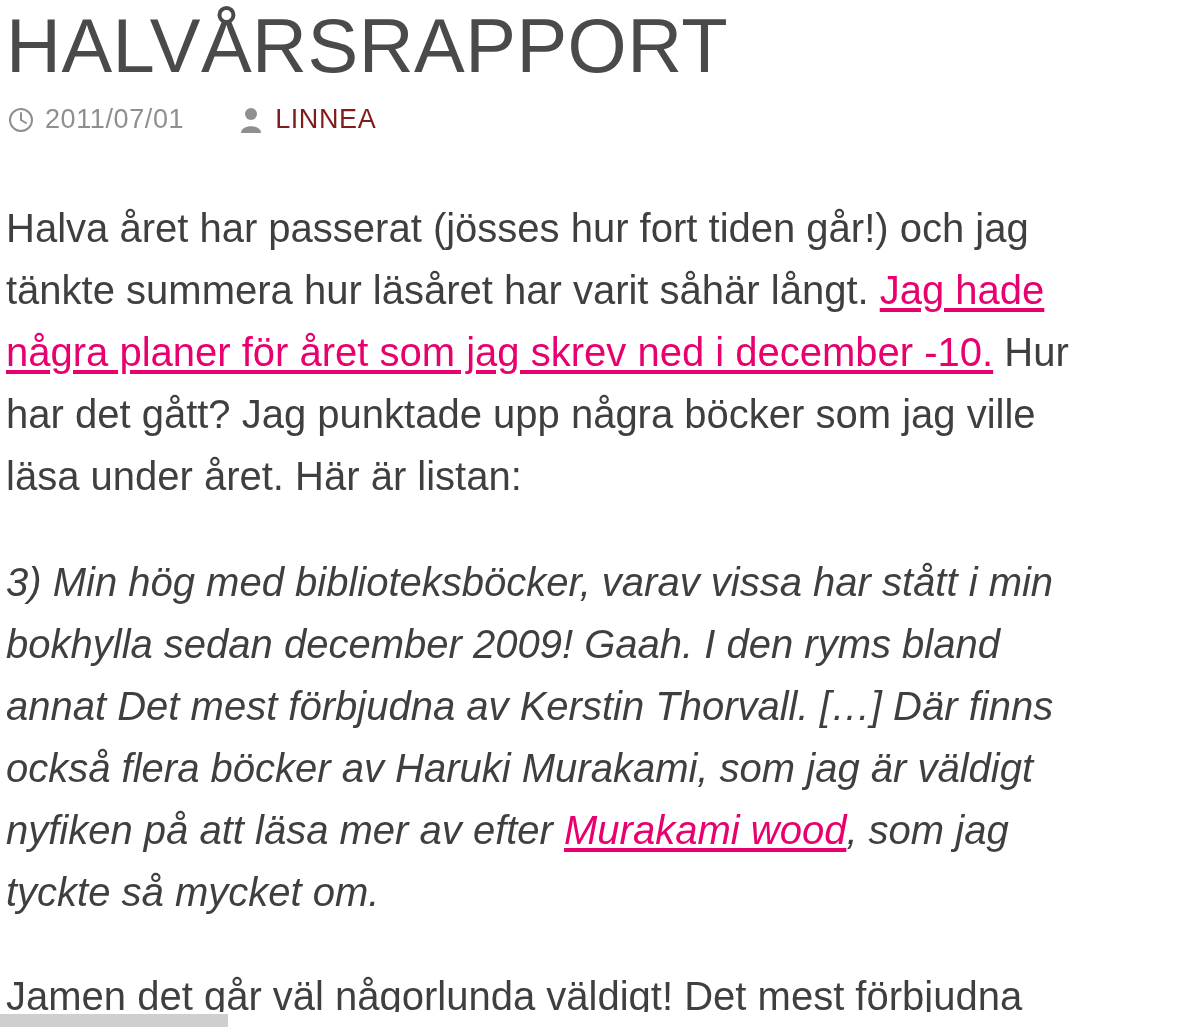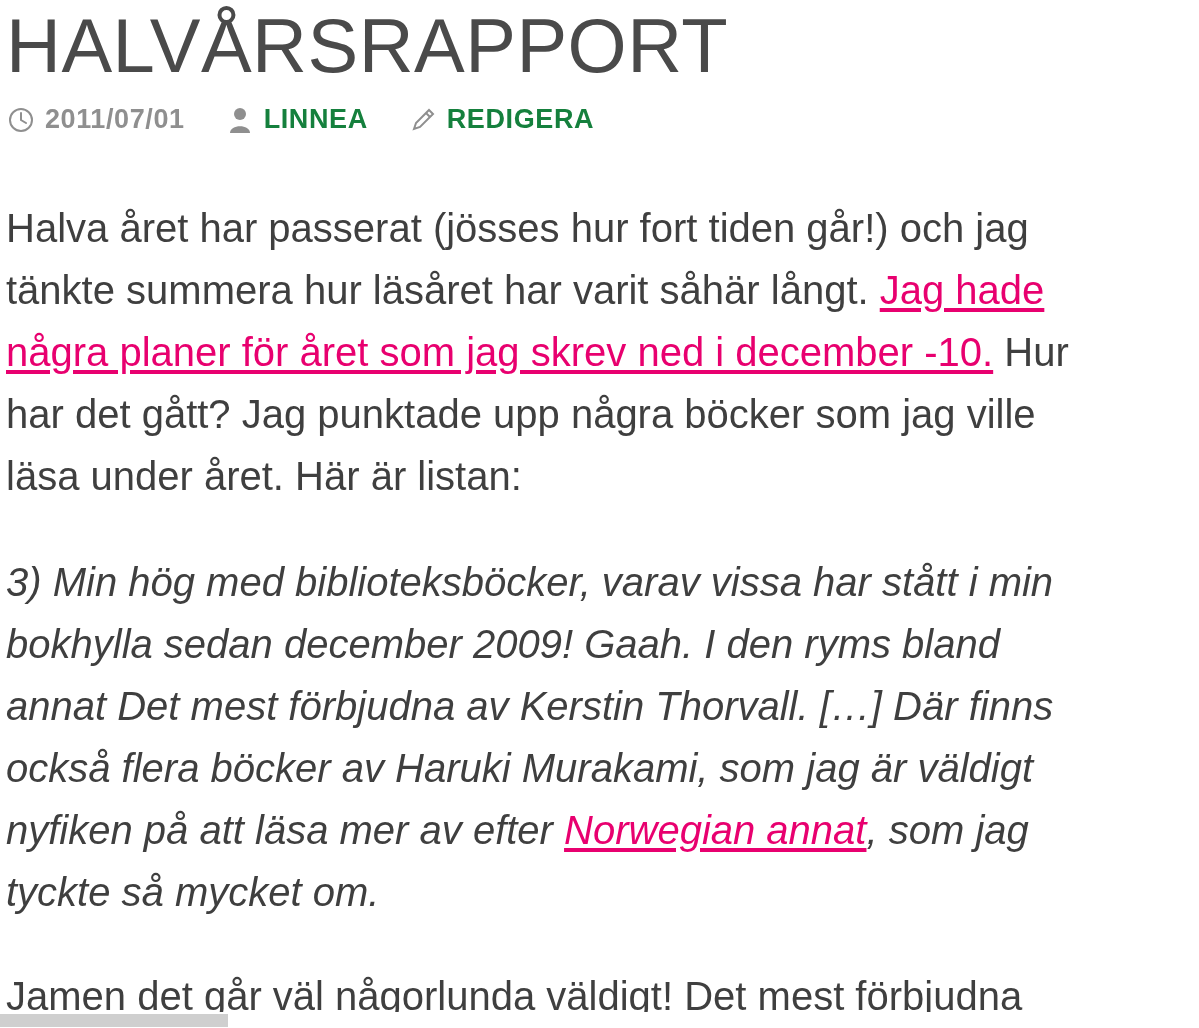--- a/index.html
+++ b/index.html
@@ -27,46 +27,46 @@
     line-height: 84px;
     letter-spacing: 0.5px;
     color: #4a4a4a;
     margin: 4px 0 0 0;
     padding: 0;
     white-space: nowrap;
   }
   .entry-meta {
     display: flex;
     align-items: center;
-    gap: 0;
+    gap: 12px;
     margin-top: 16px;
     font-family: "Liberation Sans", sans-serif;
     font-size: 27px;
     letter-spacing: 0.6px;
     color: #8f8f8f;
-    font-weight: 700;
+    font-weight: 400;
   }
   .meta-item {
     display: inline-flex;
     align-items: center;
     margin-right: 40px;
     white-space: nowrap;
   }
   .meta-item .ico {
     display: inline-flex;
     align-items: center;
     justify-content: center;
     width: 30px;
     height: 30px;
     margin-right: 9px;
     color: #8f8f8f;
   }
   .meta-item .ico svg { display: block; }
   .meta-label { color: #8f8f8f; }
-  a.meta-label { text-decoration: none; color: #15803d; }
+  a.meta-label { text-decoration: none; color: #7f1d1d; }
 
   .entry-content {
     margin-top: 62px;
     font-family: "Liberation Sans", sans-serif;
     font-weight: 300;
     font-size: 40px;
     line-height: 62px;
     color: #3f3f3f;
   }
   .entry-content p {
@@ -125,40 +125,31 @@
       <span class="ico">
         <svg width="22" height="26" viewBox="0 0 22 26" fill="#8f8f8f">
           <circle cx="11" cy="7" r="6"></circle>
           <path d="M1 26 C1 17 21 17 21 26 Z"></path>
         </svg>
       </span>
       <a class="meta-label" href="#">LINNEA</a>
     </span>
 
 
-    <span class="meta-item">
-      <span class="ico">
-        <svg width="26" height="26" viewBox="0 0 26 26" fill="none" stroke="#8f8f8f" stroke-width="2">
-          <path d="M4 22 L6 16 L19 3 L23 7 L10 20 Z"></path>
-          <path d="M16 6 L20 10"></path>
-        </svg>
-      </span>
-      <a class="meta-label" href="#">REDIGERA</a>
-    </span>
 
   </div>
 
   <div class="entry-content clipped">
 
     <p>
       <span>Halva året har passerat (jösses hur fort tiden går!) och jag tänkte summera hur läsåret har varit såhär långt. </span><a href="#">Jag hade några planer för året som jag skrev ned i december -10.</a><span> Hur har det gått? Jag punktade upp några böcker som jag ville läsa under året. Här är listan:</span>
     </p>
 
     <p class="quote">
-      <span>3) Min hög med biblioteksböcker, varav vissa har stått i min bokhylla sedan december 2009! Gaah. I den ryms bland annat Det mest förbjudna av Kerstin Thorvall. […] Där finns också flera böcker av Haruki Murakami, som jag är väldigt nyfiken på att läsa mer av efter </span><a href="#">Norwegian annat</a><span>, som jag tyckte så mycket om.</span>
+      <span>3) Min hög med biblioteksböcker, varav vissa har stått i min bokhylla sedan december 2009! Gaah. I den ryms bland annat Det mest förbjudna av Kerstin Thorvall. […] Där finns också flera böcker av Haruki Murakami, som jag är väldigt nyfiken på att läsa mer av efter </span><a href="#">Murakami wood</a><span>, som jag tyckte så mycket om.</span>
     </p>
 
     <p>
       <span>Jamen det går väl någorlunda väldigt! Det mest förbjudna verkar ha</span>
     </p>
 
   </div>
 
 </div>
 

